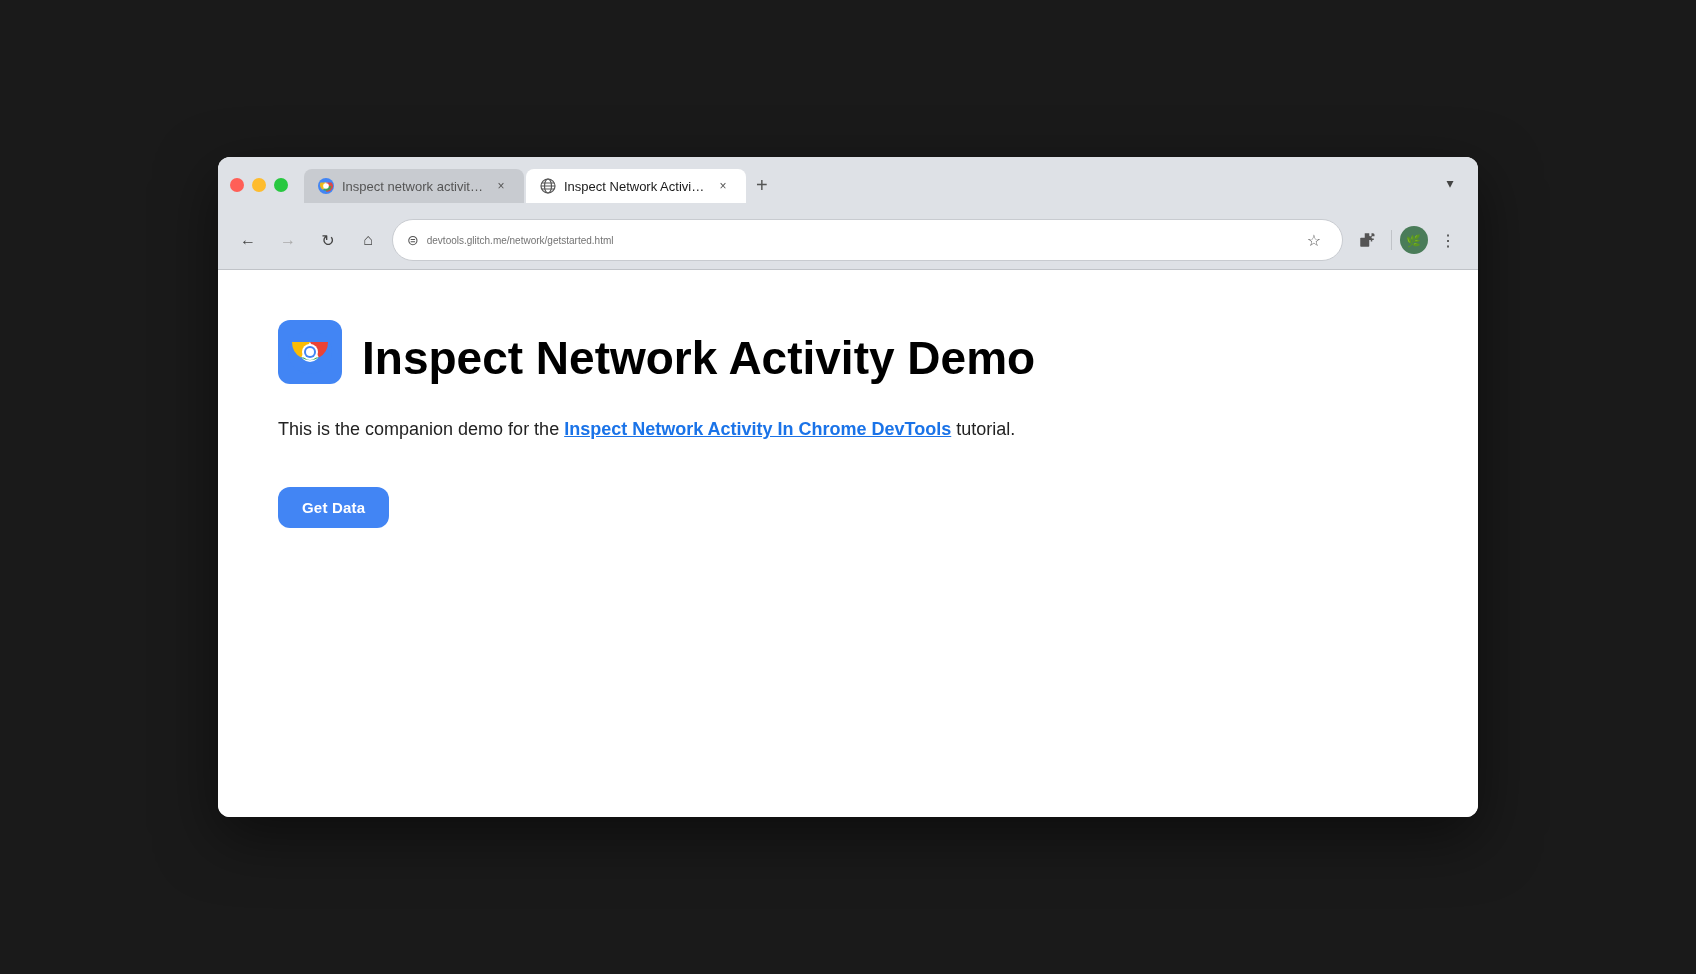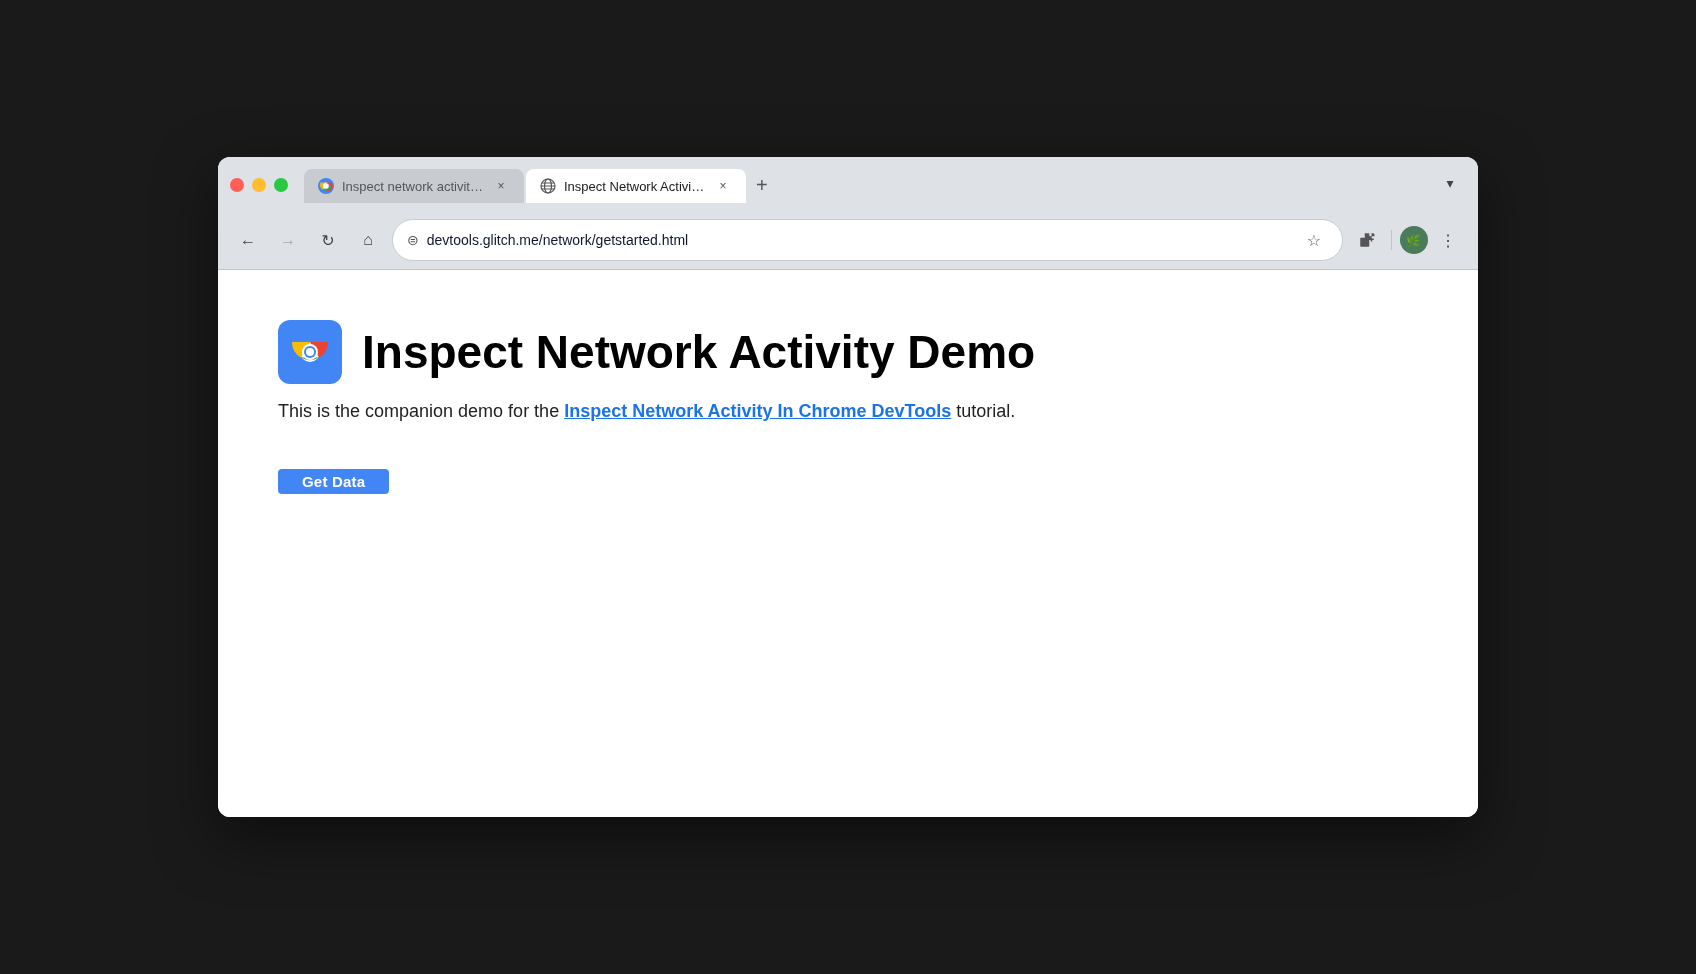--- a/index.html
+++ b/index.html
@@ -179,22 +179,22 @@
       border: 1px solid #c8cbd0;
     }
 
     .address-icon {
       font-size: 14px;
       color: #555;
     }
 
     .address-text {
       flex: 1;
-      font-size: 14px;
-      color: #0f172a;
+      font-size: 10px;
+      color: #737373;
       border: none;
       outline: none;
       background: transparent;
     }
 
     .address-actions {
       display: flex;
       gap: 4px;
       align-items: center;
     }
@@ -256,23 +256,23 @@
     
     .page-content {
       flex: 1;
       background: #ffffff;
       padding: 50px 60px;
       overflow-y: auto;
     }
 
     .page-header {
       display: flex;
-      align-items: center;
+      align-items: flex-end;
       gap: 20px;
-      margin-bottom: 14px;
+      margin-bottom: 32px;
     }
 
     .chrome-logo {
       width: 64px;
       height: 64px;
       border-radius: 12px;
       background: #4285f4;
       display: flex;
       align-items: center;
       justify-content: center;
@@ -296,22 +296,22 @@
     .page-description a {
       color: #1a73e8;
       text-decoration: underline;
       font-weight: 600;
     }
 
     .get-data-btn {
       background: #4285f4;
       color: #ffffff;
       border: none;
-      border-radius: 4px;
-      padding: 4px 24px;
+      border-radius: 12px;
+      padding: 12px 24px;
       font-size: 15px;
       font-weight: 700;
       cursor: pointer;
       letter-spacing: 0.2px;
     }
 
     
     .chrome-icon-svg {
       width: 48px;
       height: 48px;

